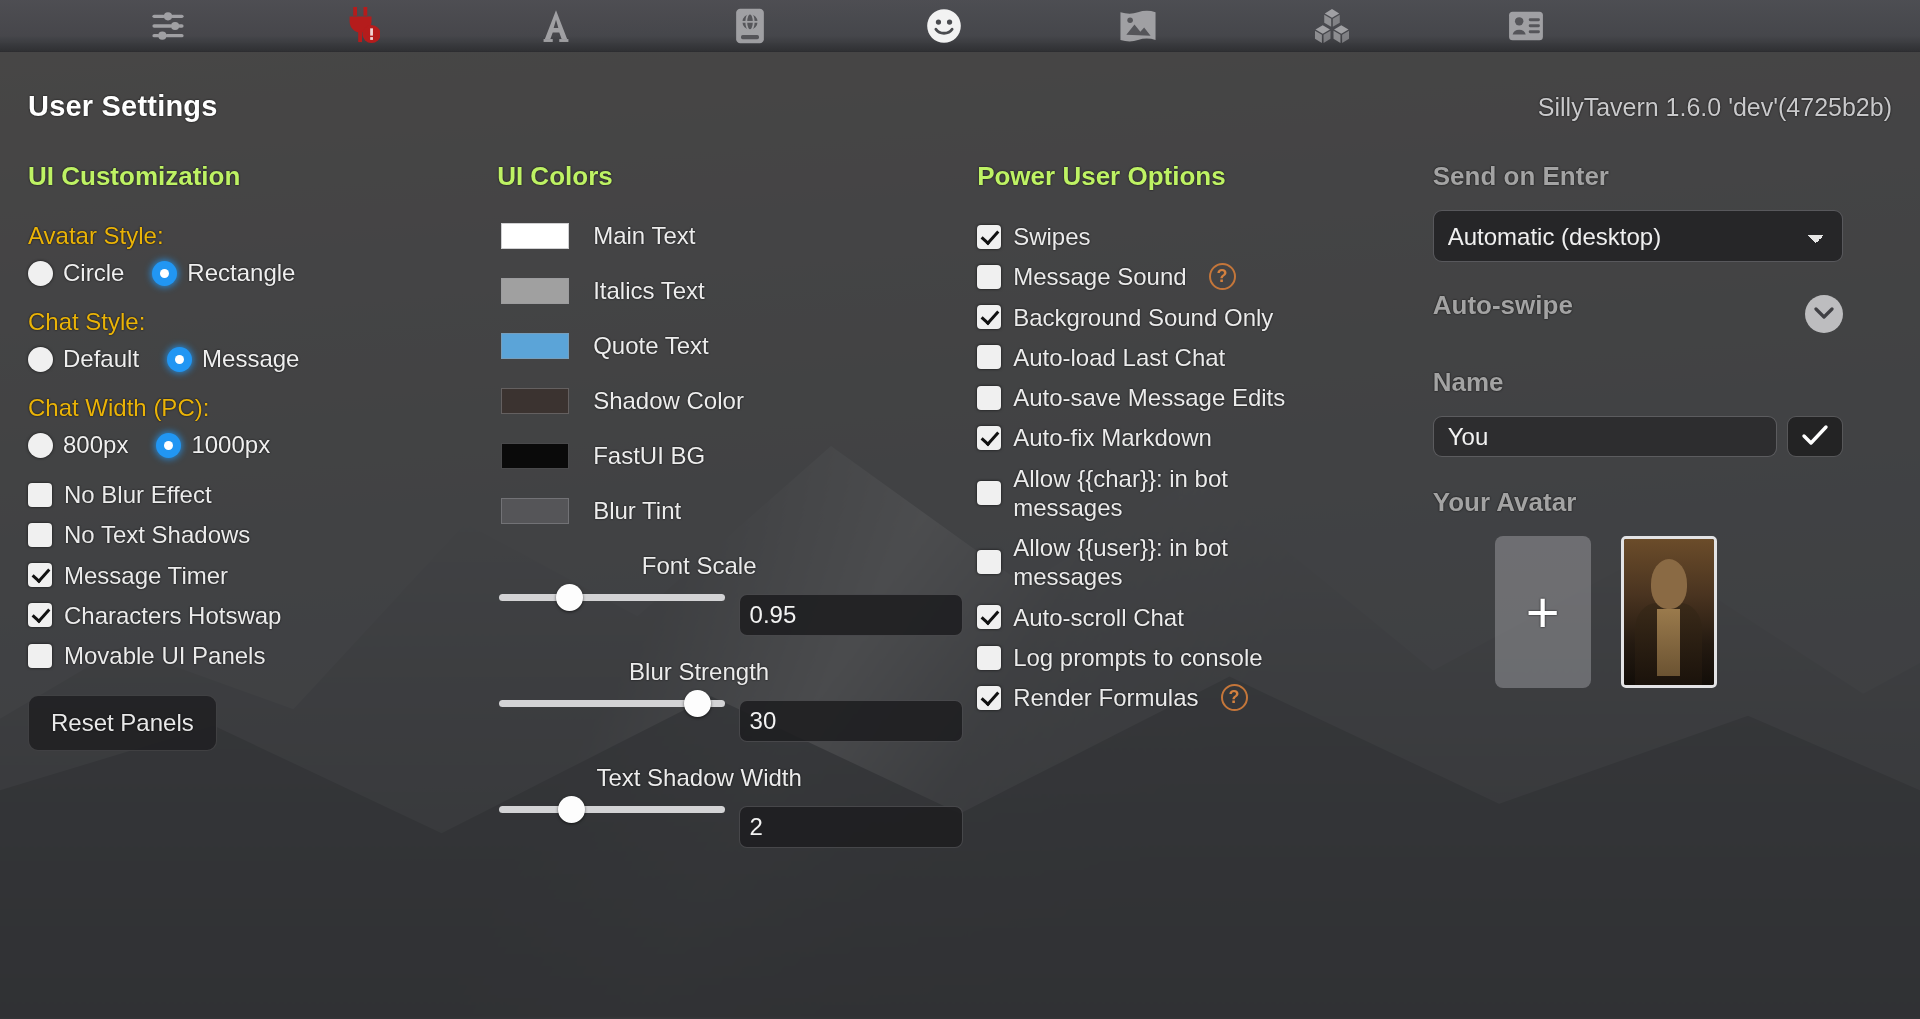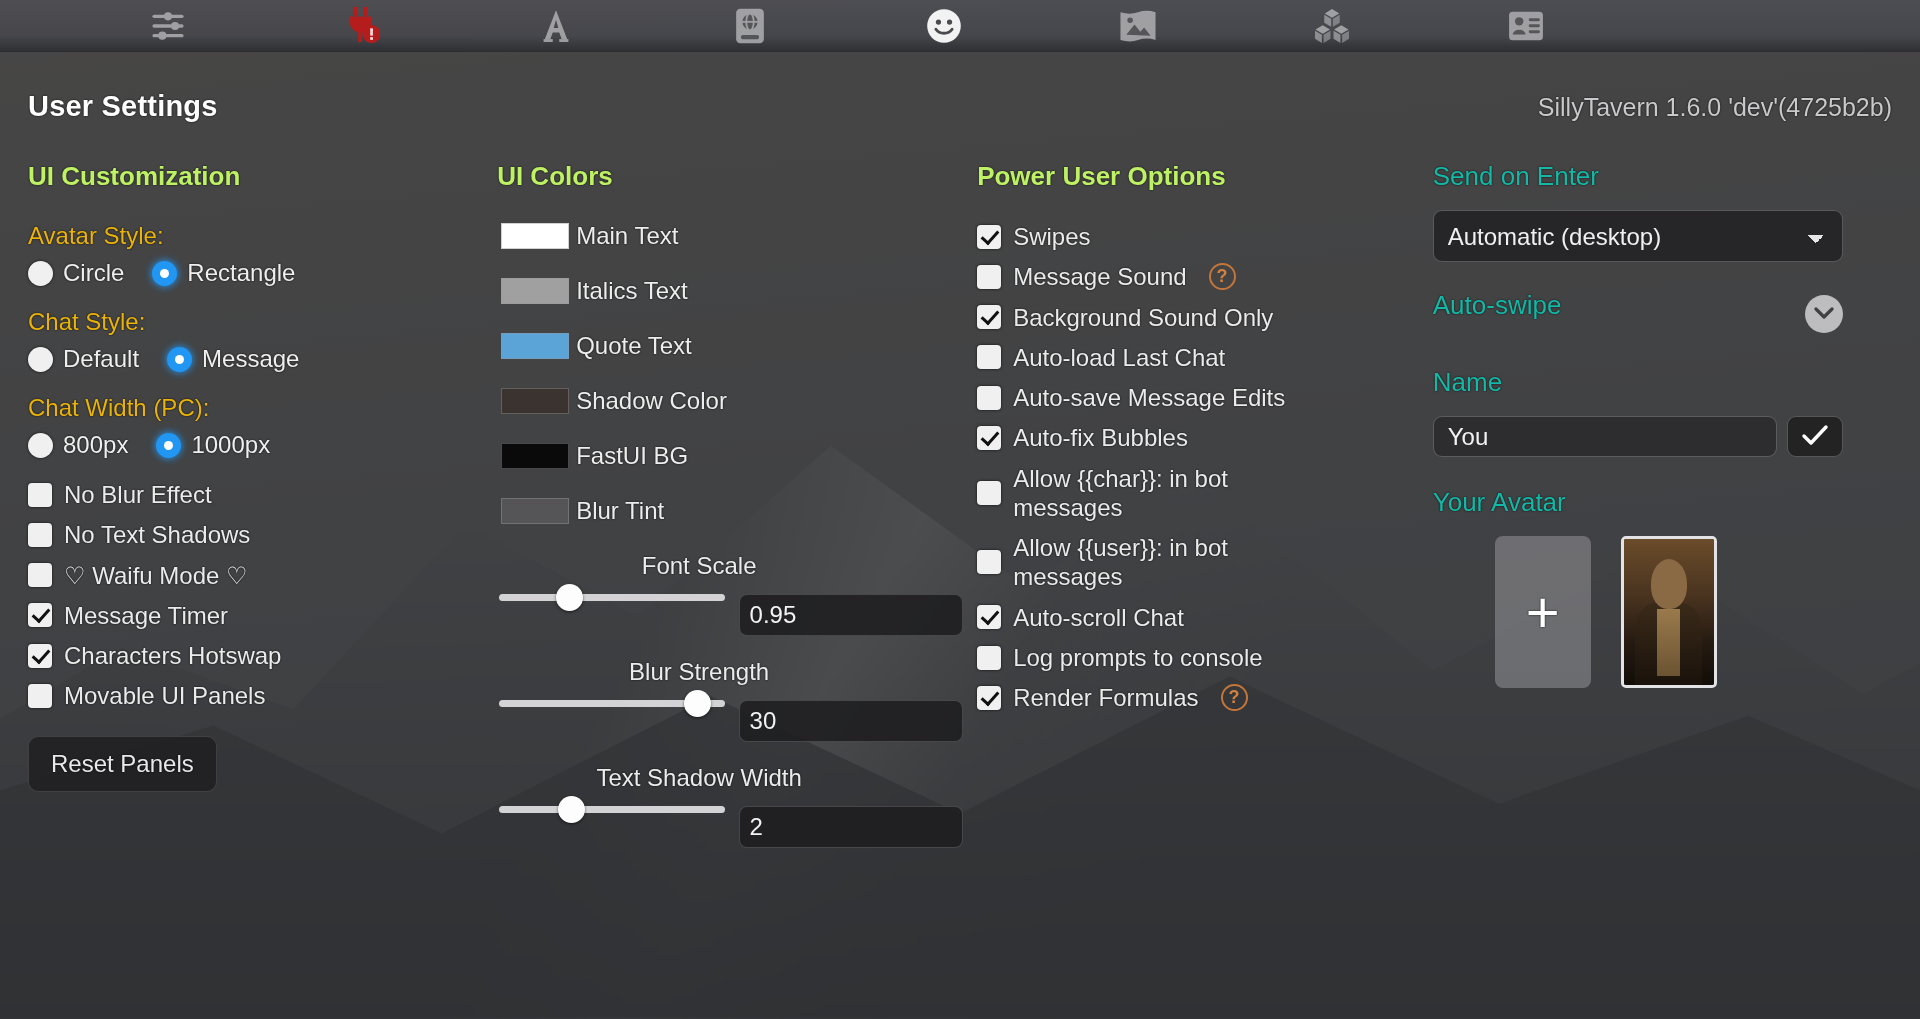--- a/index.html
+++ b/index.html
@@ -243,21 +243,21 @@
     cursor: pointer;
     font-family: "Liberation Sans", sans-serif;
     text-shadow: 0 0 2px rgba(0,0,0,.9);
   }
 
   
   .swatch-row {
     display: flex;
     align-items: center;
     margin-bottom: 27px;
-    gap: 7px;
+    gap: 24px;
     padding-left: 4px;
   }
   .swatch {
     width: 68px; height: 26px;
     border: 1px solid rgba(150,150,155,0.45);
     flex: 0 0 auto;
     cursor: pointer;
   }
   .swatch-label {
     font-size: 24px;
@@ -307,22 +307,22 @@
     font-size: 24px;
     display: flex;
     align-items: center;
     padding: 0 10px;
     font-family: "Liberation Sans", sans-serif;
   }
 
   
   .right-title {
     font-size: 26px;
-    font-weight: normal;
-    color: #14b8a6;
+    font-weight: bold;
+    color: #a3a3a3;
     margin-bottom: 18px;
   }
   .right-title.spaced { margin-top: 30px; }
 
   #send-on-enter-select {
     width: 410px;
     height: 52px;
     background: rgba(34,34,36,0.86);
     border: 1px solid rgba(150,150,155,0.45);
     border-radius: 9px;
@@ -597,24 +597,20 @@
       <div style="margin-top:6px;">
         <div class="cb-row">
           <span class="checkbox"></span>
           <span class="cb-label">No Blur Effect</span>
         </div>
         <div class="cb-row">
           <span class="checkbox"></span>
           <span class="cb-label">No Text Shadows</span>
         </div>
         <div class="cb-row">
-          <span class="checkbox"></span>
-          <span class="cb-label">♡ Waifu Mode ♡</span>
-        </div>
-        <div class="cb-row">
           <span class="checkbox checked"></span>
           <span class="cb-label">Message Timer</span>
         </div>
         <div class="cb-row">
           <span class="checkbox checked"></span>
           <span class="cb-label">Characters Hotswap</span>
         </div>
         <div class="cb-row">
           <span class="checkbox"></span>
           <span class="cb-label">Movable UI Panels</span>
@@ -707,21 +703,21 @@
         <span class="cb-label">Auto-load Last Chat</span>
       </div>
 
       <div class="cb-row">
         <span class="checkbox"></span>
         <span class="cb-label">Auto-save Message Edits</span>
       </div>
 
       <div class="cb-row">
         <span class="checkbox checked"></span>
-        <span class="cb-label">Auto-fix Bubbles</span>
+        <span class="cb-label">Auto-fix Markdown</span>
       </div>
 
       <div class="cb-row two-line">
         <span class="checkbox"></span>
         <span class="cb-label wrap">Allow {{char}}: in bot messages</span>
       </div>
 
       <div class="cb-row two-line">
         <span class="checkbox"></span>
         <span class="cb-label wrap">Allow {{user}}: in bot messages</span>

